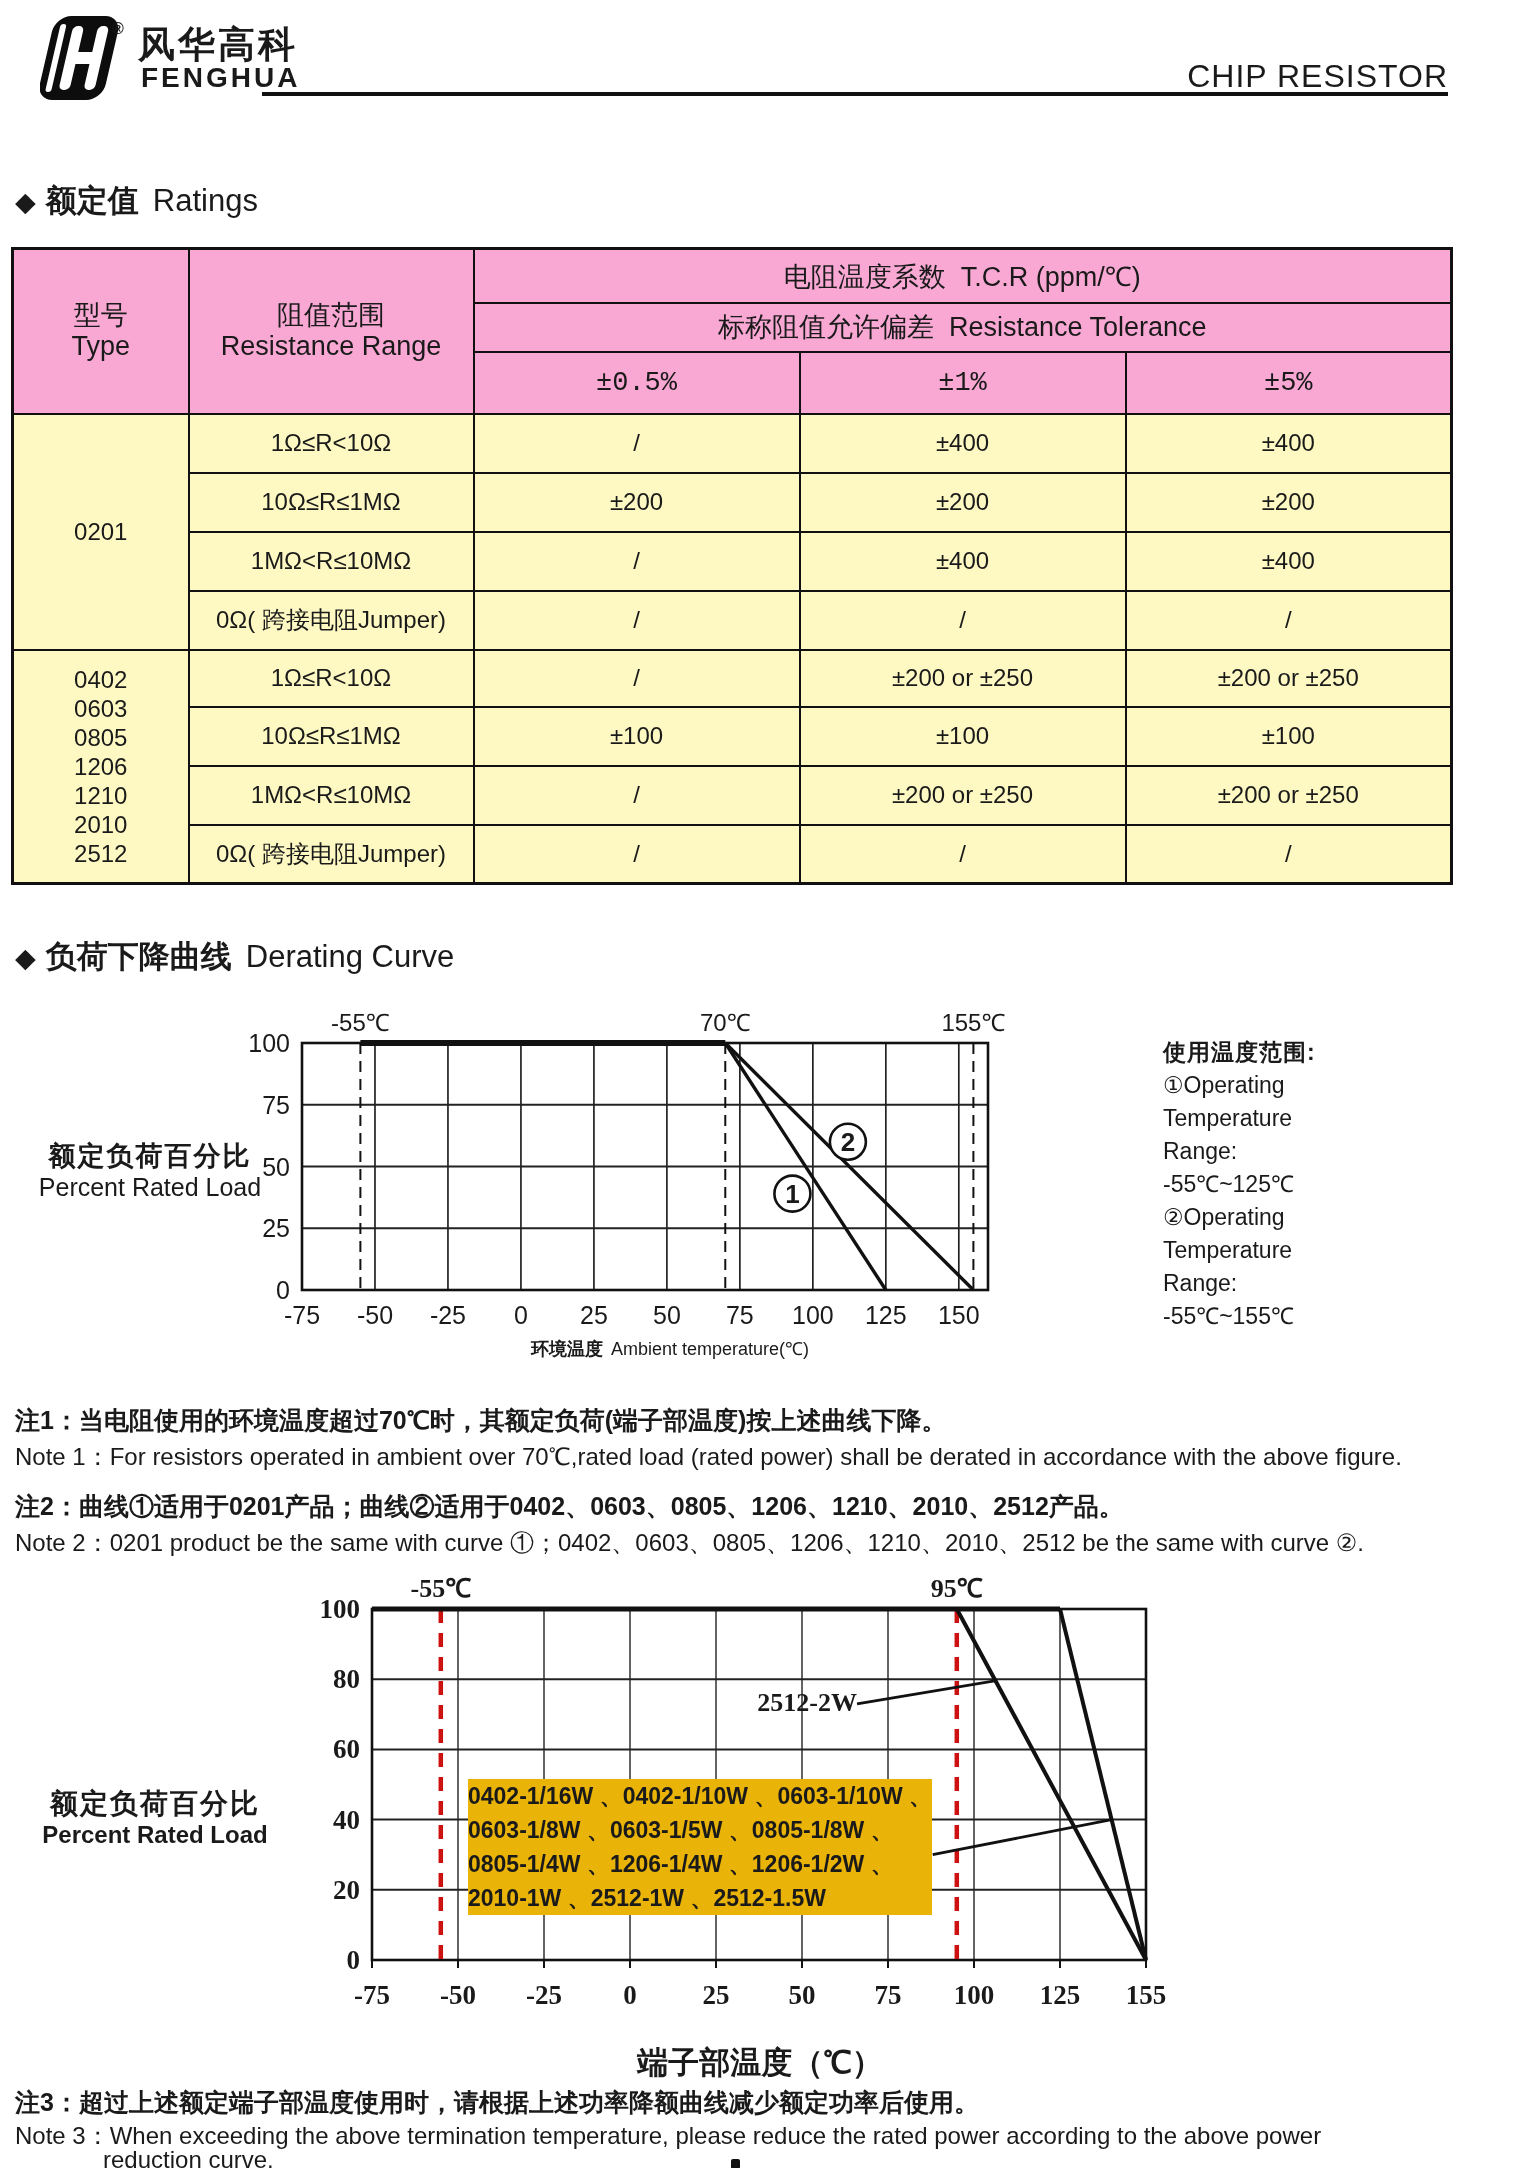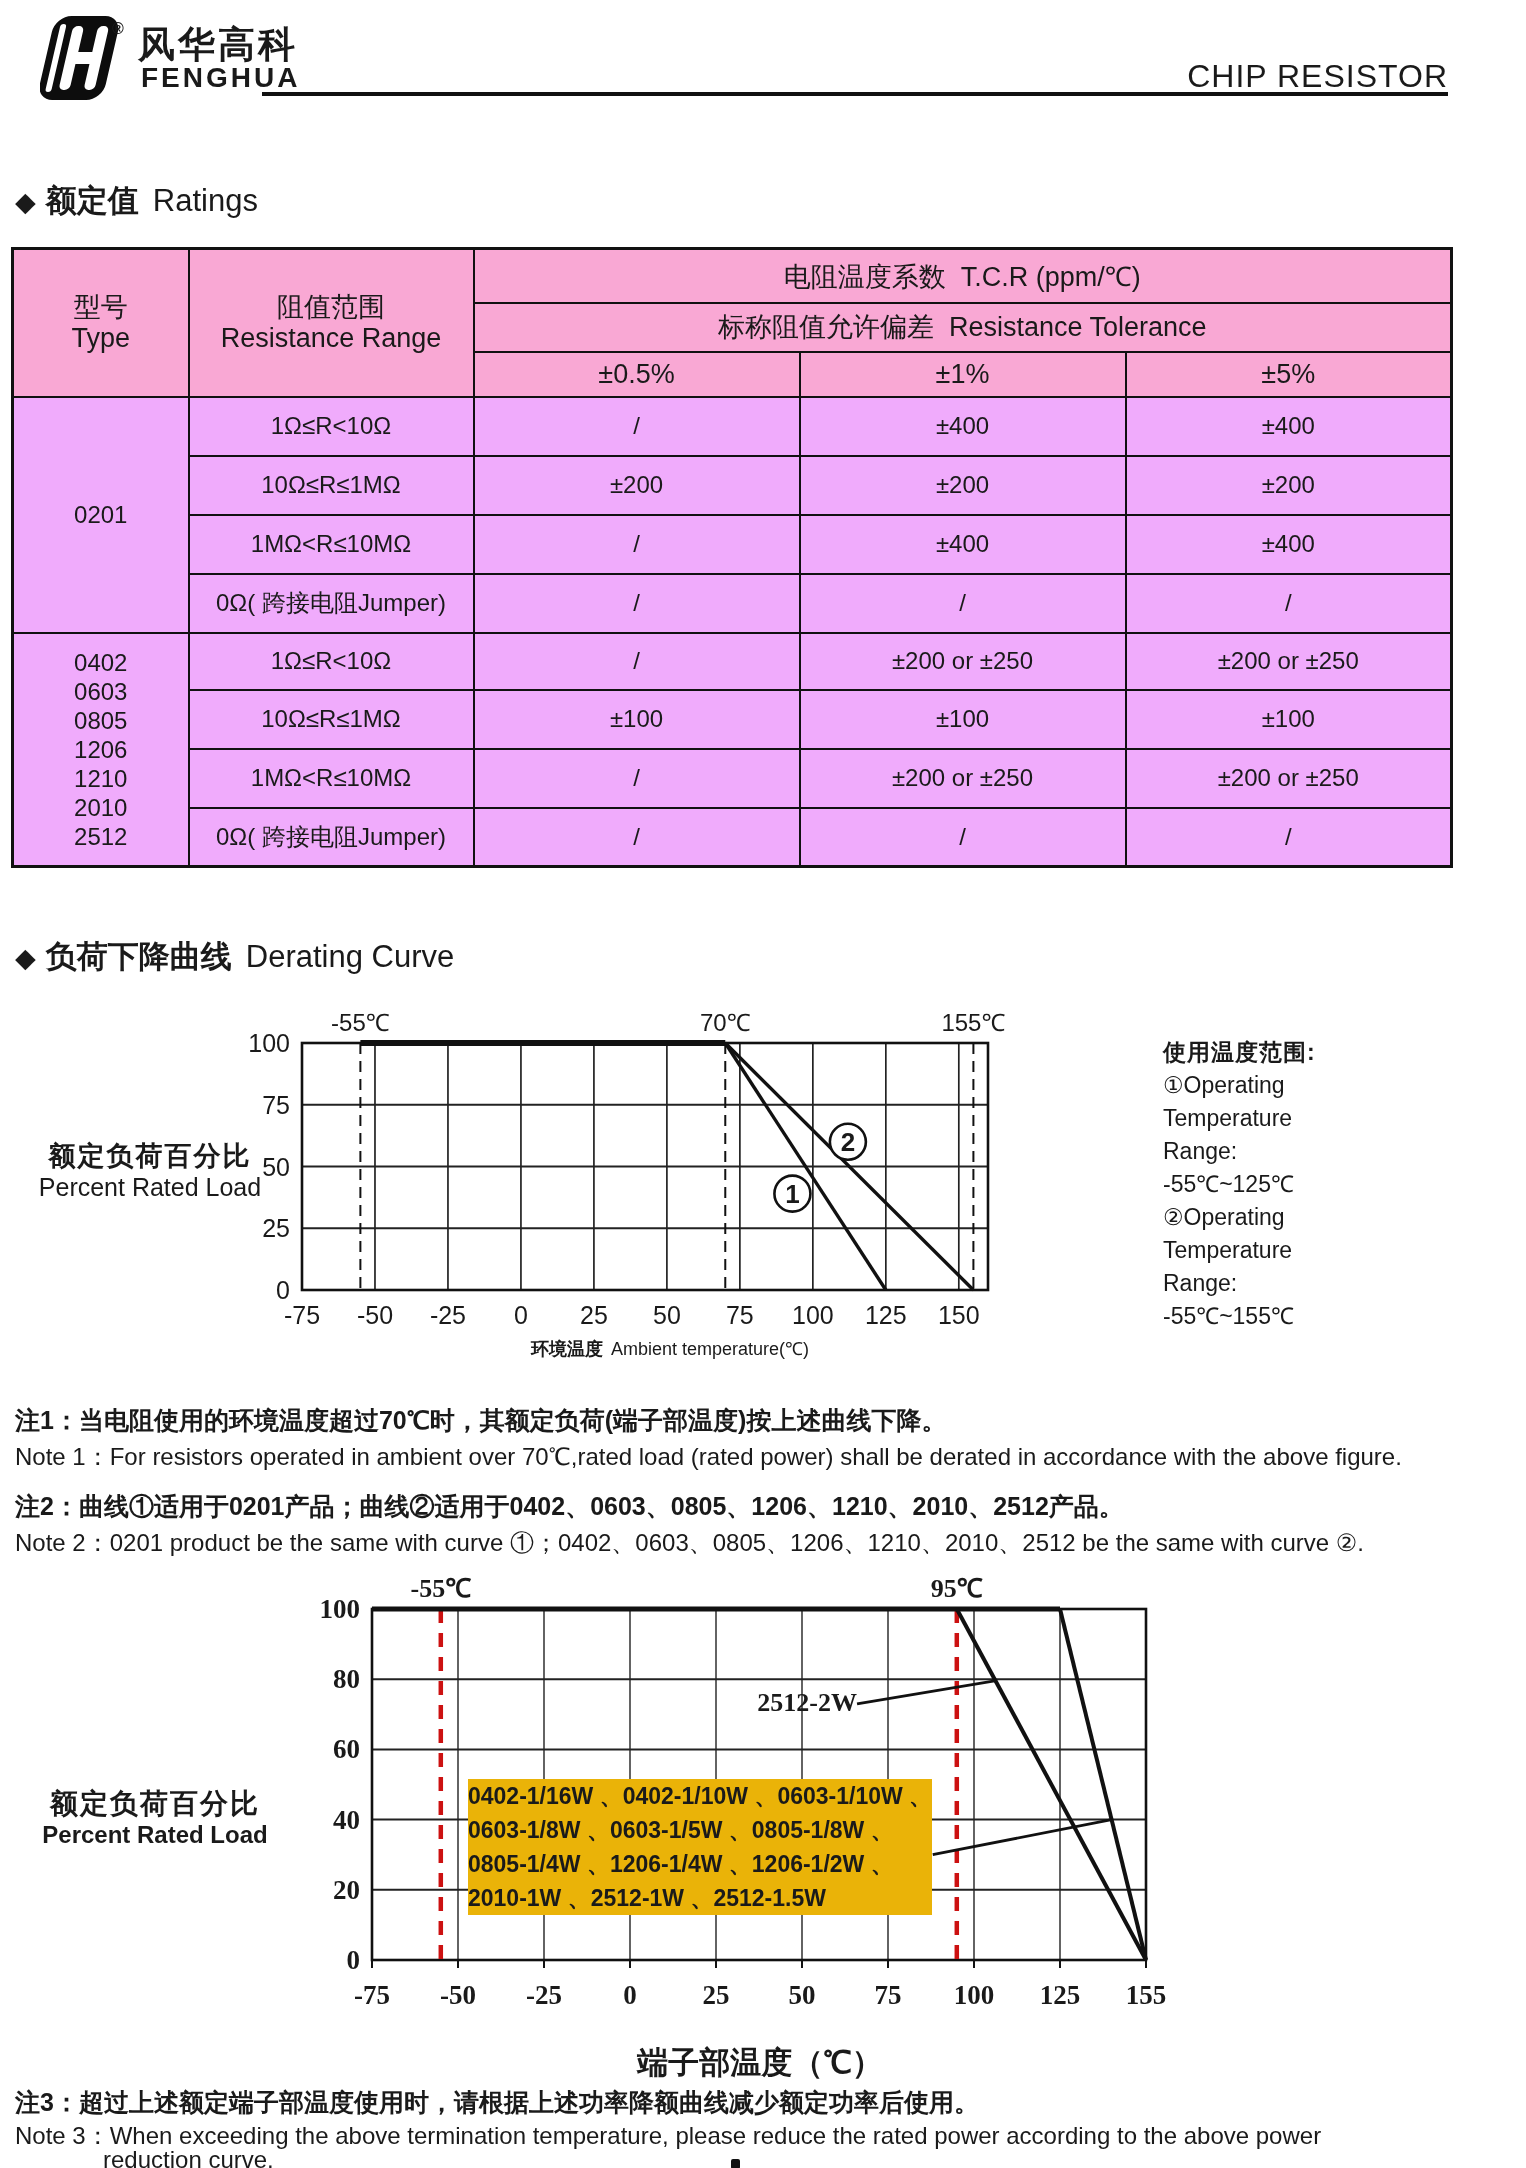--- a/index.html
+++ b/index.html
@@ -12,21 +12,21 @@
   .brand-reg{left:112px;top:20px;font-size:16px;font-weight:bold;}
   .chip-title{top:58px;right:78px;font-size:32px;letter-spacing:1px;}
   .hrule{left:262px;top:92px;width:1186px;height:4px;background:#111;}
   
   .sec-title{font-size:31px;}
   .sec-title .dia{font-size:27px;margin-right:10px;}
   .sec-title .cn{font-weight:bold;margin-right:14px;}
   
   table.ratings{border-collapse:collapse;table-layout:fixed;width:1439px;}
   table.ratings td{border:2px solid #111;text-align:center;vertical-align:middle;
-                   font-size:24px;padding:0;background:#f0abfc;}
+                   font-size:24px;padding:0;background:#fef9c3;}
   table.ratings .hdr{background:#f9a8d4;font-size:27px;}
   table.ratings{border:3px solid #111;}
   .two-line div{line-height:31px;}
   .type-lines div{line-height:29px;}
   
   svg text{fill:#1a1a1a;}
   .ylab{ text-align:center;}
   .ylab .cn{font-size:27px;font-weight:bold;letter-spacing:2px;line-height:32px;}
   .ylab .en{font-size:25px;line-height:30px;}
   .ylab2 .cn{font-size:28px;}
@@ -87,21 +87,21 @@
         </td>
         <td class="hdr" colspan="3">
           <span>电阻温度系数</span>&nbsp;&nbsp;<span>T.C.R  (ppm/℃)</span>
         </td>
       </tr>
       <tr style="height:49px;">
         <td class="hdr" colspan="3">
           <span>标称阻值允许偏差</span>&nbsp;&nbsp;<span>Resistance Tolerance</span>
         </td>
       </tr>
-      <tr style="height:45px;">
+      <tr style="height:62px;font-family:Liberation Mono, monospace;">
         <td class="hdr">±0.5%</td>
         <td class="hdr">±1%</td>
         <td class="hdr">±5%</td>
       </tr>
     </tbody>
     <tbody id="ratings-body">
         <tr style="height: 59px;">
           <td rowspan="4" class="type-lines">
             <div>0201</div>
           </td>

